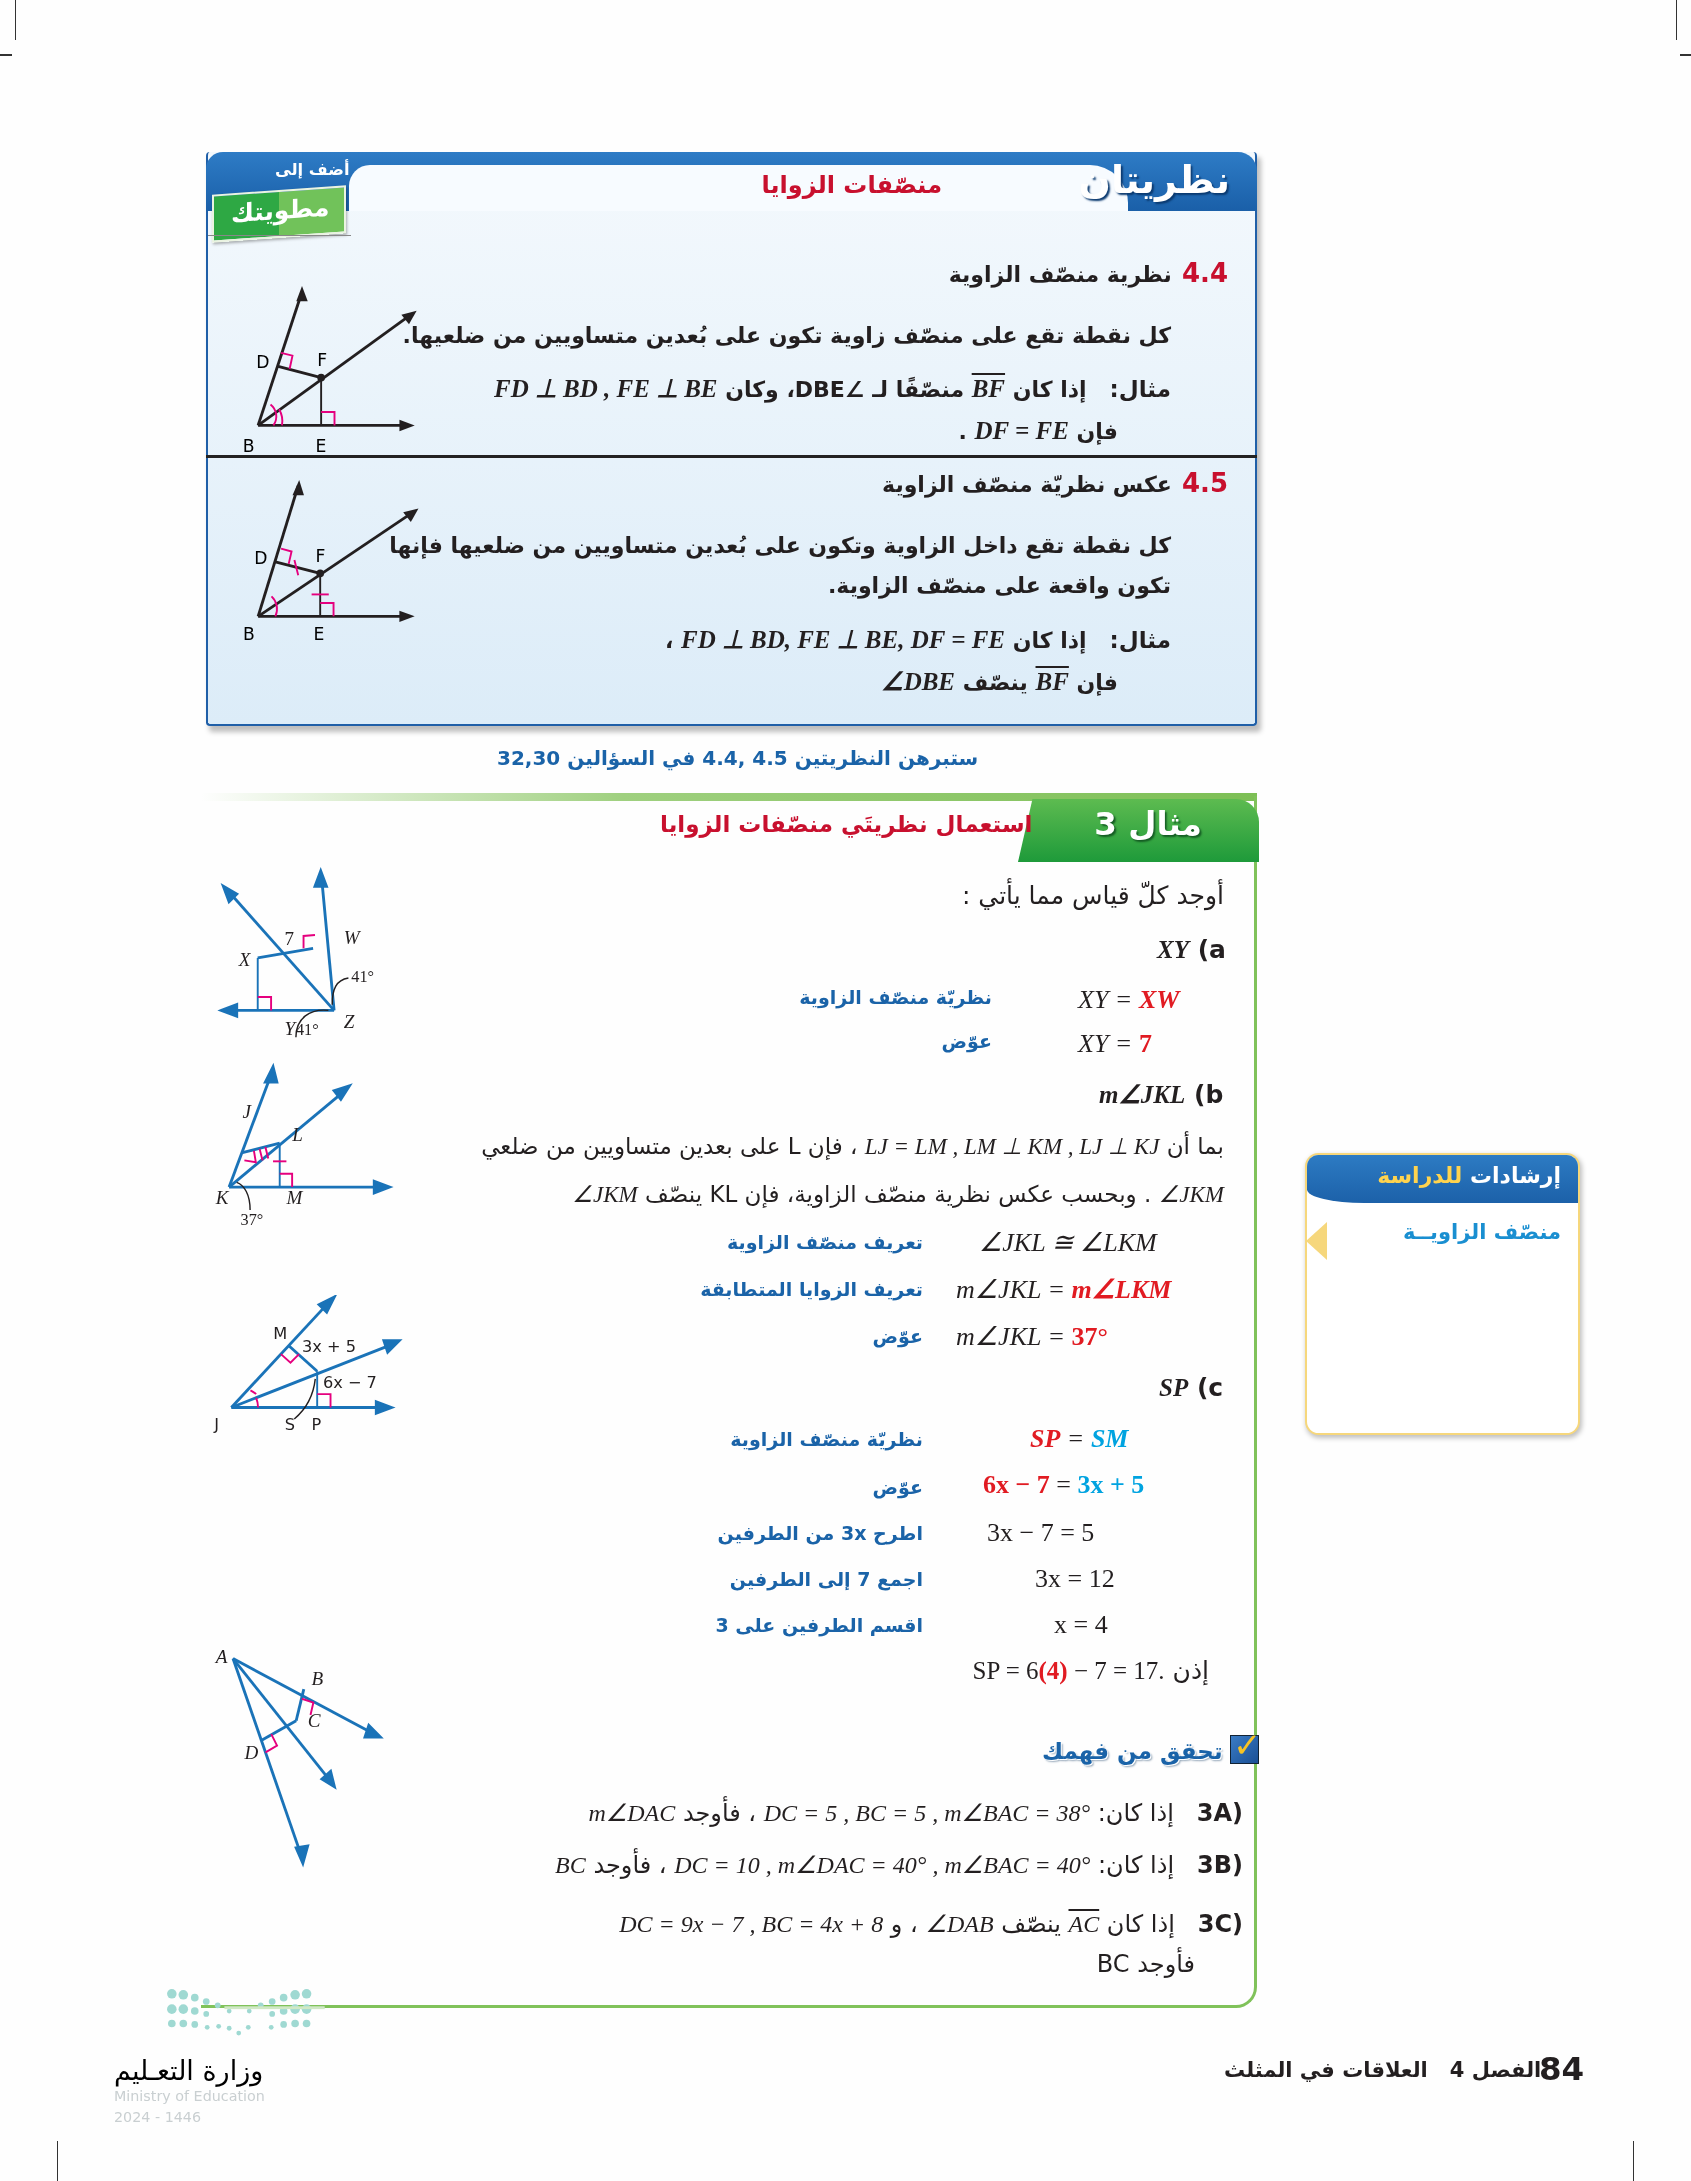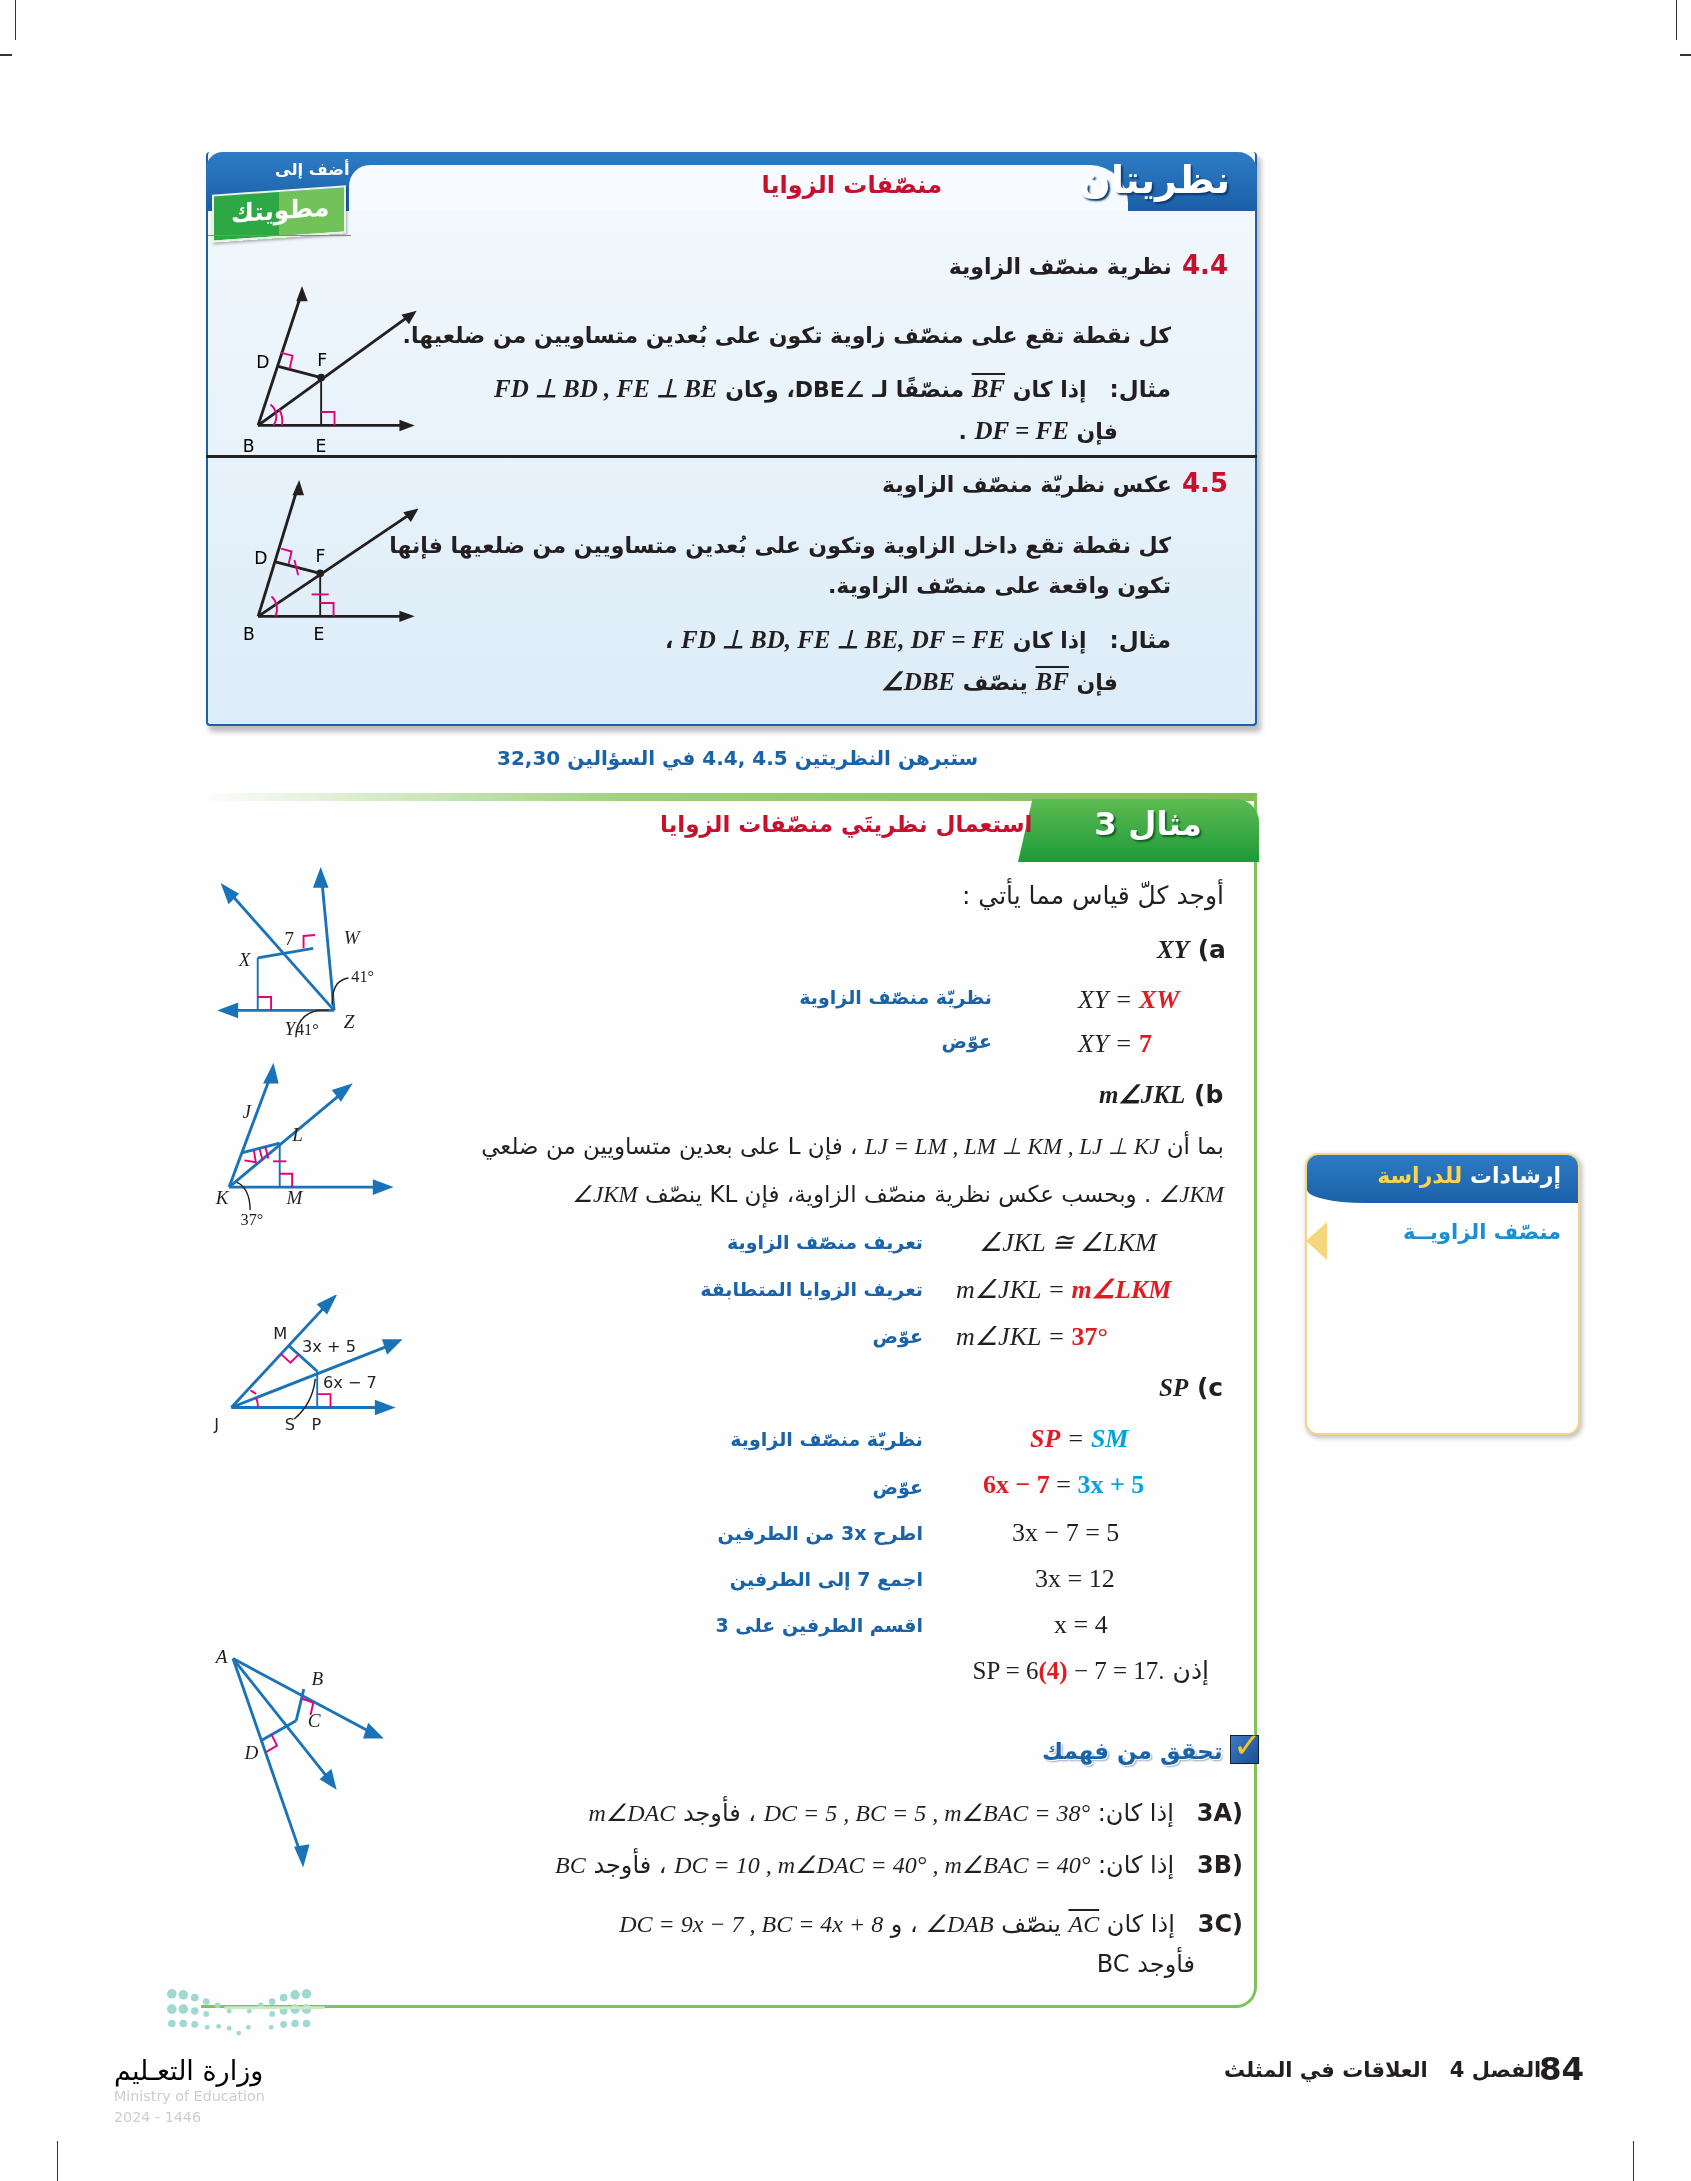--- a/index.html
+++ b/index.html
@@ -88,21 +88,21 @@
   <div id="theorem-subtitle" class="ar">منصّفات الزوايا</div>
 </div>
 <div id="foldable-tag" class="abs">
   <div id="foldable-top" class="ar">أضف إلى</div>
   <div id="foldable-badge">
       <span class="ar">مطويتك</span>
     </div>
 </div>
 <div id="foldable-rule" class="abs"></div>
 
-<div class="abs ar" style="right:464px;top:250px;">
+<div class="abs ar" style="right:464px;top:258px;">
   <span class="thm-num">4.4</span>&nbsp;
   <span class="thm-name">نظرية منصّف الزاوية</span>
 </div>
 <div class="abs ar thm-body" style="right:521px;top:314px;">كل نقطة تقع على منصّف زاوية تكون على بُعدين متساويين من ضلعيها.</div>
 <div class="abs ar thm-body" style="right:521px;top:367px;white-space:nowrap;">
   <span class="ex-label">مثال:</span>&nbsp;&nbsp;
   <span>إذا كان</span>
   <span class="math" style="font-weight:bold;font-size:25px;text-decoration:overline;">BF</span>
   <span>منصّفًا لـ ∠DBE، وكان</span>
   <span class="math" style="font-weight:bold;font-size:25px;">FD ⊥ BD , FE ⊥ BE</span>
@@ -265,21 +265,21 @@
 </svg>
 
 <div class="abs" style="left:1159px;top:1373px;font-size:25px;font-weight:bold;white-space:nowrap;">
   <span class="math">SP</span>
   <span>(c</span>
 </div>
 <div class="step-eq math" style="left:1030px;top:1424px;font-weight:bold;"><span class="red">SP</span><span style="font-weight:normal;"> = </span><span class="cyan">SM</span></div>
 <div class="step-reason ar" style="right:769px;top:1428px;">نظريّة منصّف الزاوية</div>
 <div class="step-eq math" style="left:983px;top:1470px;font-weight:bold;font-style:normal;"><span class="red">6x − 7</span><span style="font-weight:normal;"> = </span><span class="cyan">3x + 5</span></div>
 <div class="step-reason ar" style="right:769px;top:1476px;">عوّض</div>
-<div class="step-eq math" style="left:1012px;top:1518px;font-style:normal;text-align:right;">3x − 7 = 5</div>
+<div class="step-eq math" style="left:987px;top:1518px;font-style:normal;text-align:right;">3x − 7 = 5</div>
 <div class="step-reason ar" style="right:769px;top:1522px;">اطرح 3x من الطرفين</div>
 <div class="step-eq math" style="left:1035px;top:1564px;font-style:normal;">3x = 12</div>
 <div class="step-reason ar" style="right:769px;top:1568px;">اجمع 7 إلى الطرفين</div>
 <div class="step-eq math" style="left:1054px;top:1610px;font-style:normal;">x = 4</div>
 <div class="step-reason ar" style="right:769px;top:1614px;">اقسم الطرفين على 3</div>
 <div class="abs ar" style="right:483px;top:1656px;font-size:25px;white-space:nowrap;">
   <span>إذن</span>
   <span class="math" style="font-style:normal;"><span>SP = 6</span><span class="red" style="font-weight:bold;">(4)</span><span> − 7 = 17.</span></span>
 </div>
 

